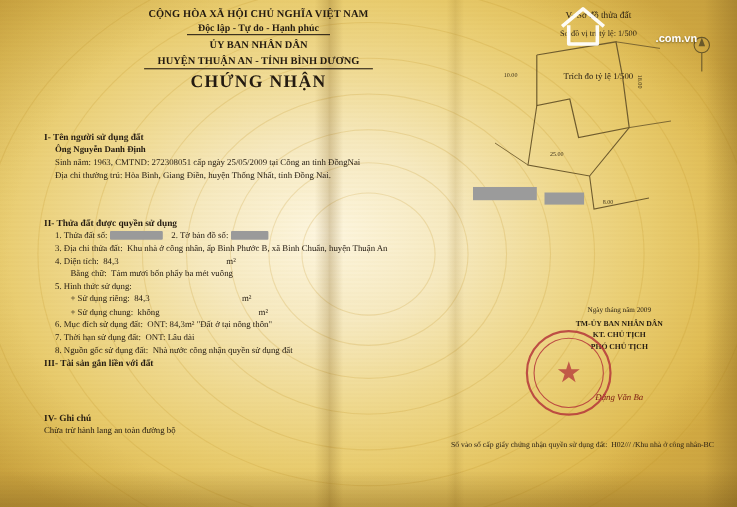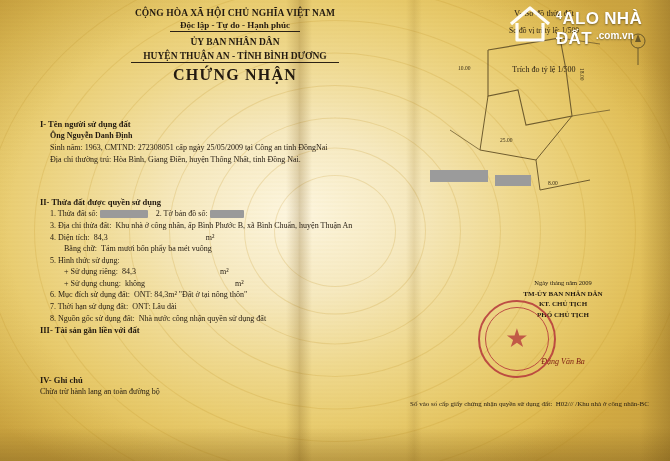--- a/index.html
+++ b/index.html
@@ -286,19 +286,16 @@
 
   <div class="vig"></div>
   <div class="edge-dark-b"></div>
   <div class="edge-dark-r"></div>
 
   <div class="wm">
     <svg class="house" viewBox="0 0 44 40">
       <polyline points="3,20 22,4 41,20" fill="none" stroke="#ffffff" stroke-width="3.2" stroke-linejoin="round" opacity=".95"></polyline>
       <polyline points="9,19 9,36 35,36 35,19" fill="none" stroke="#ffffff" stroke-width="3.2" stroke-linejoin="round" opacity=".95"></polyline>
     </svg>
-    <div class="t1">
-      <span class="sm">4</span><span>ALO NHÀ ĐẤT</span>
-    </div>
     <div class="t2">.com.vn</div>
   </div>
 
 </div>
 
 </body></html>

